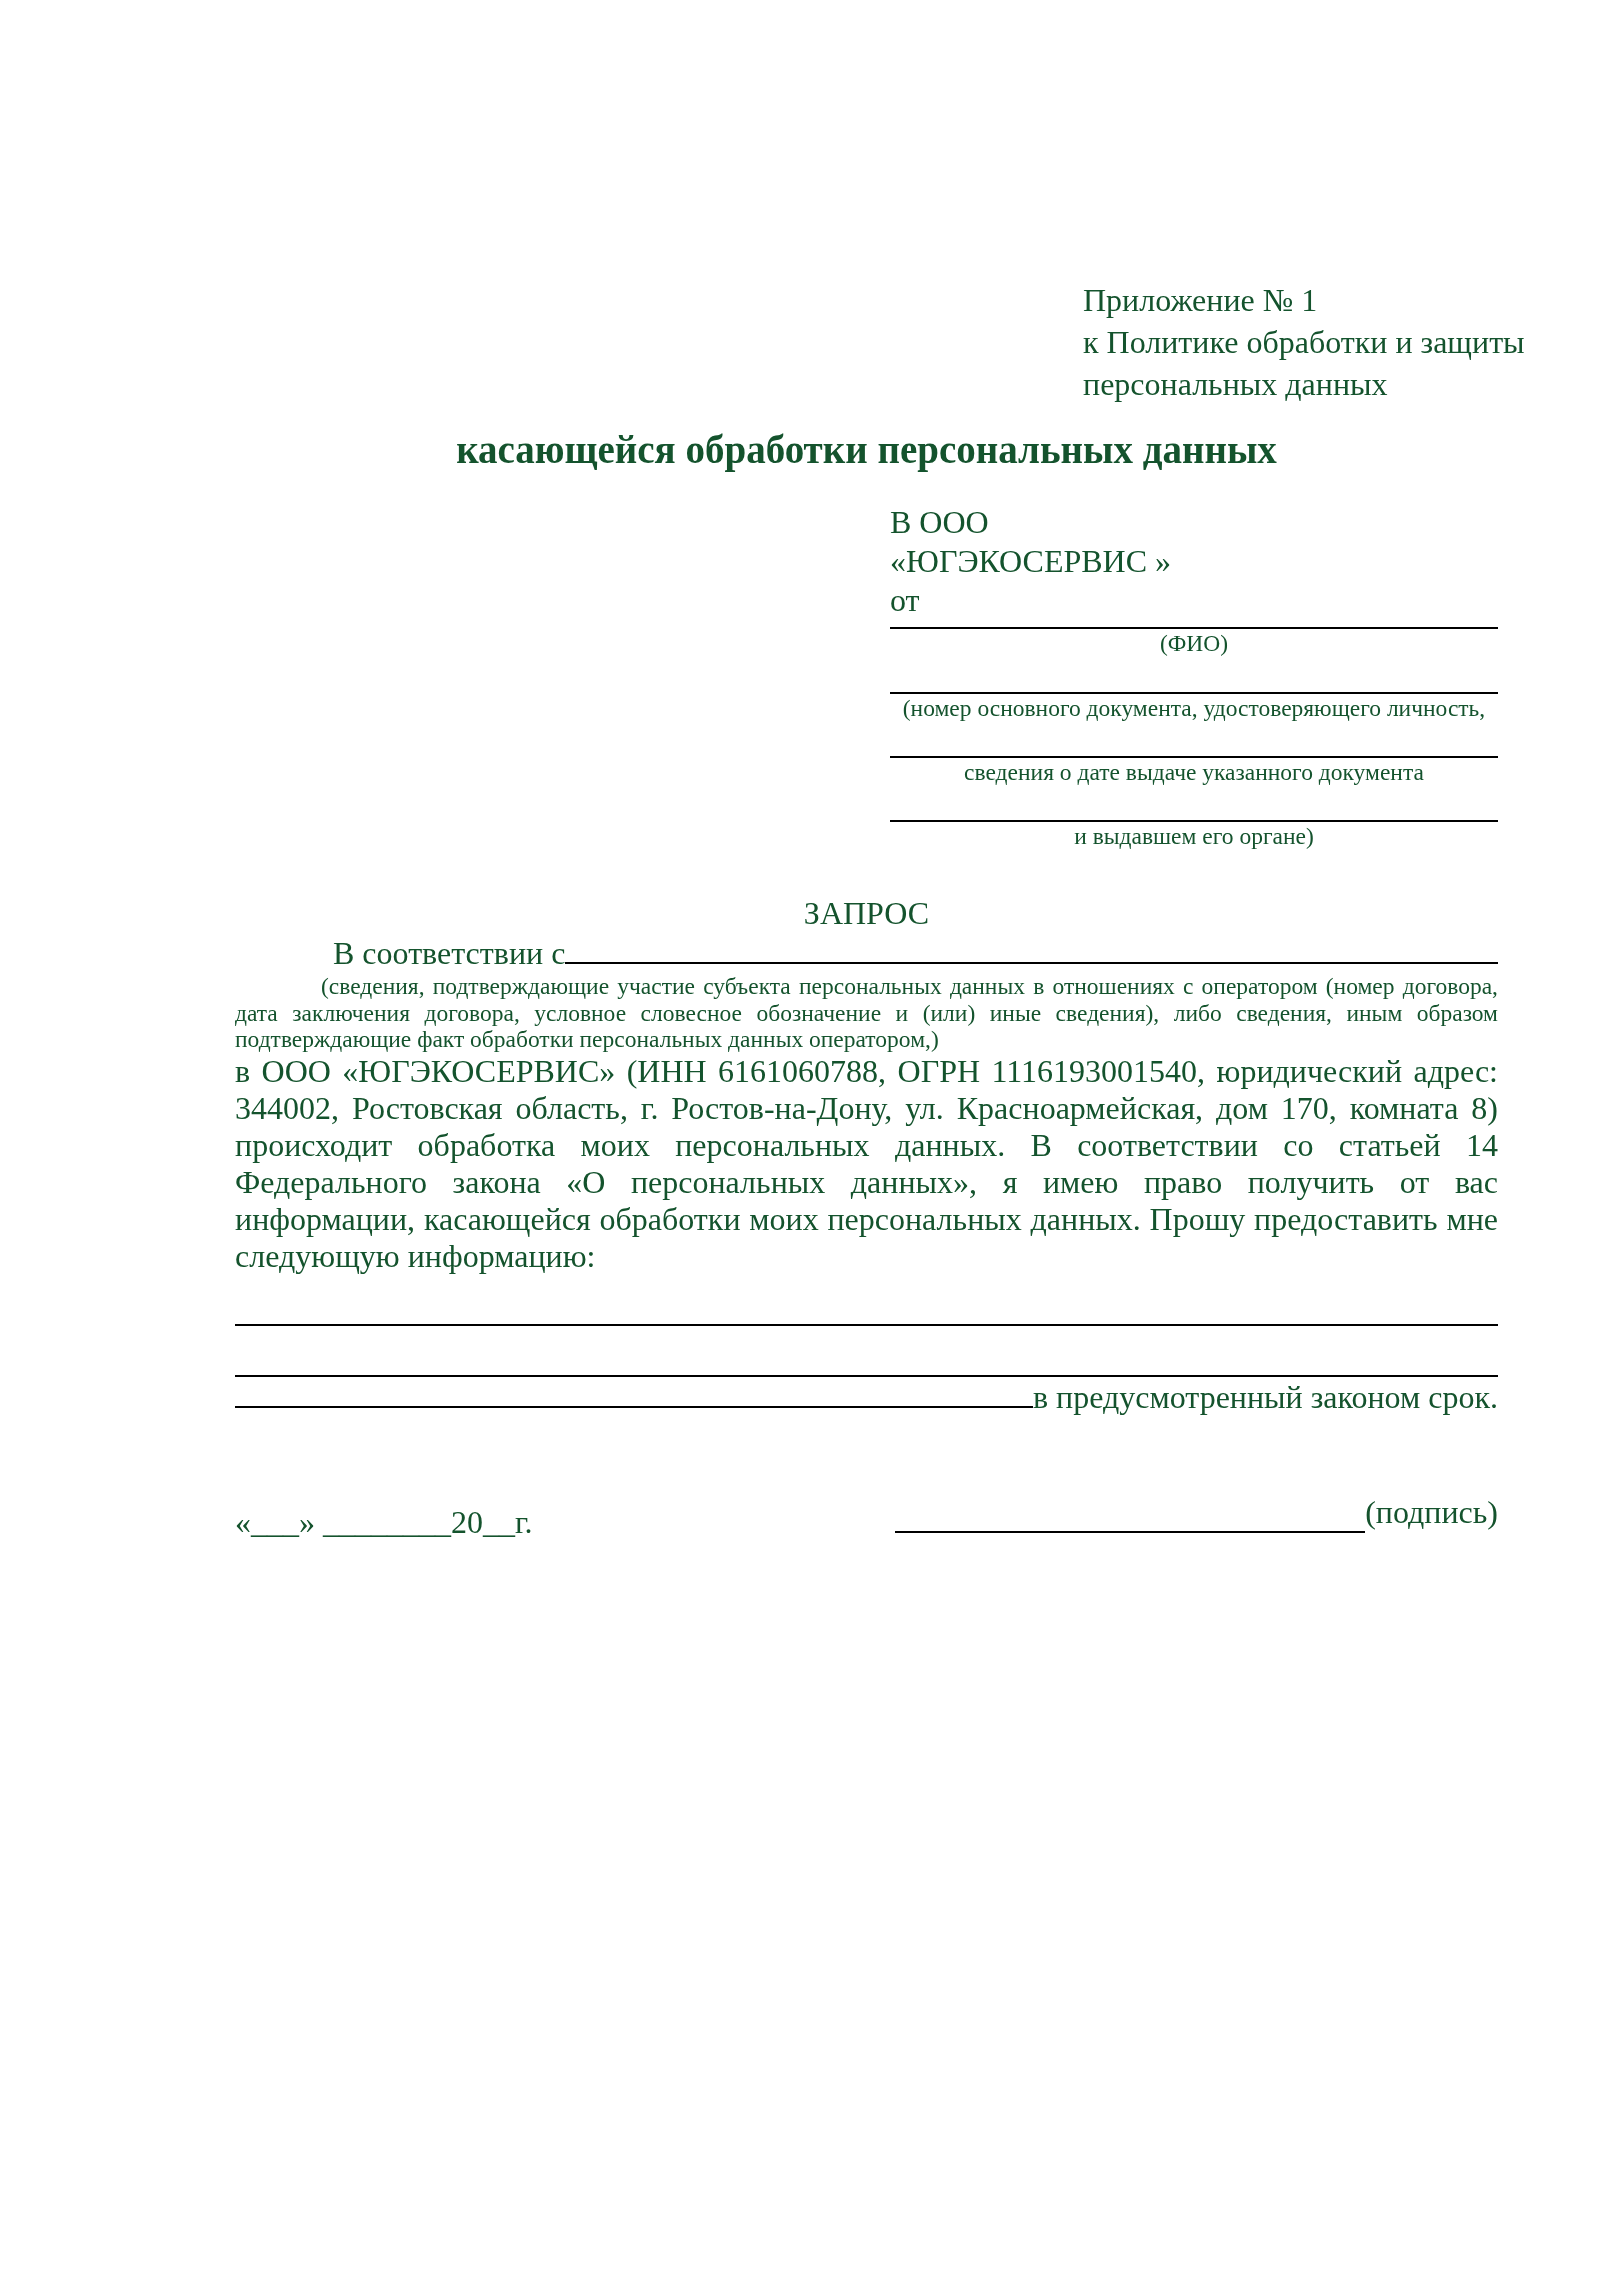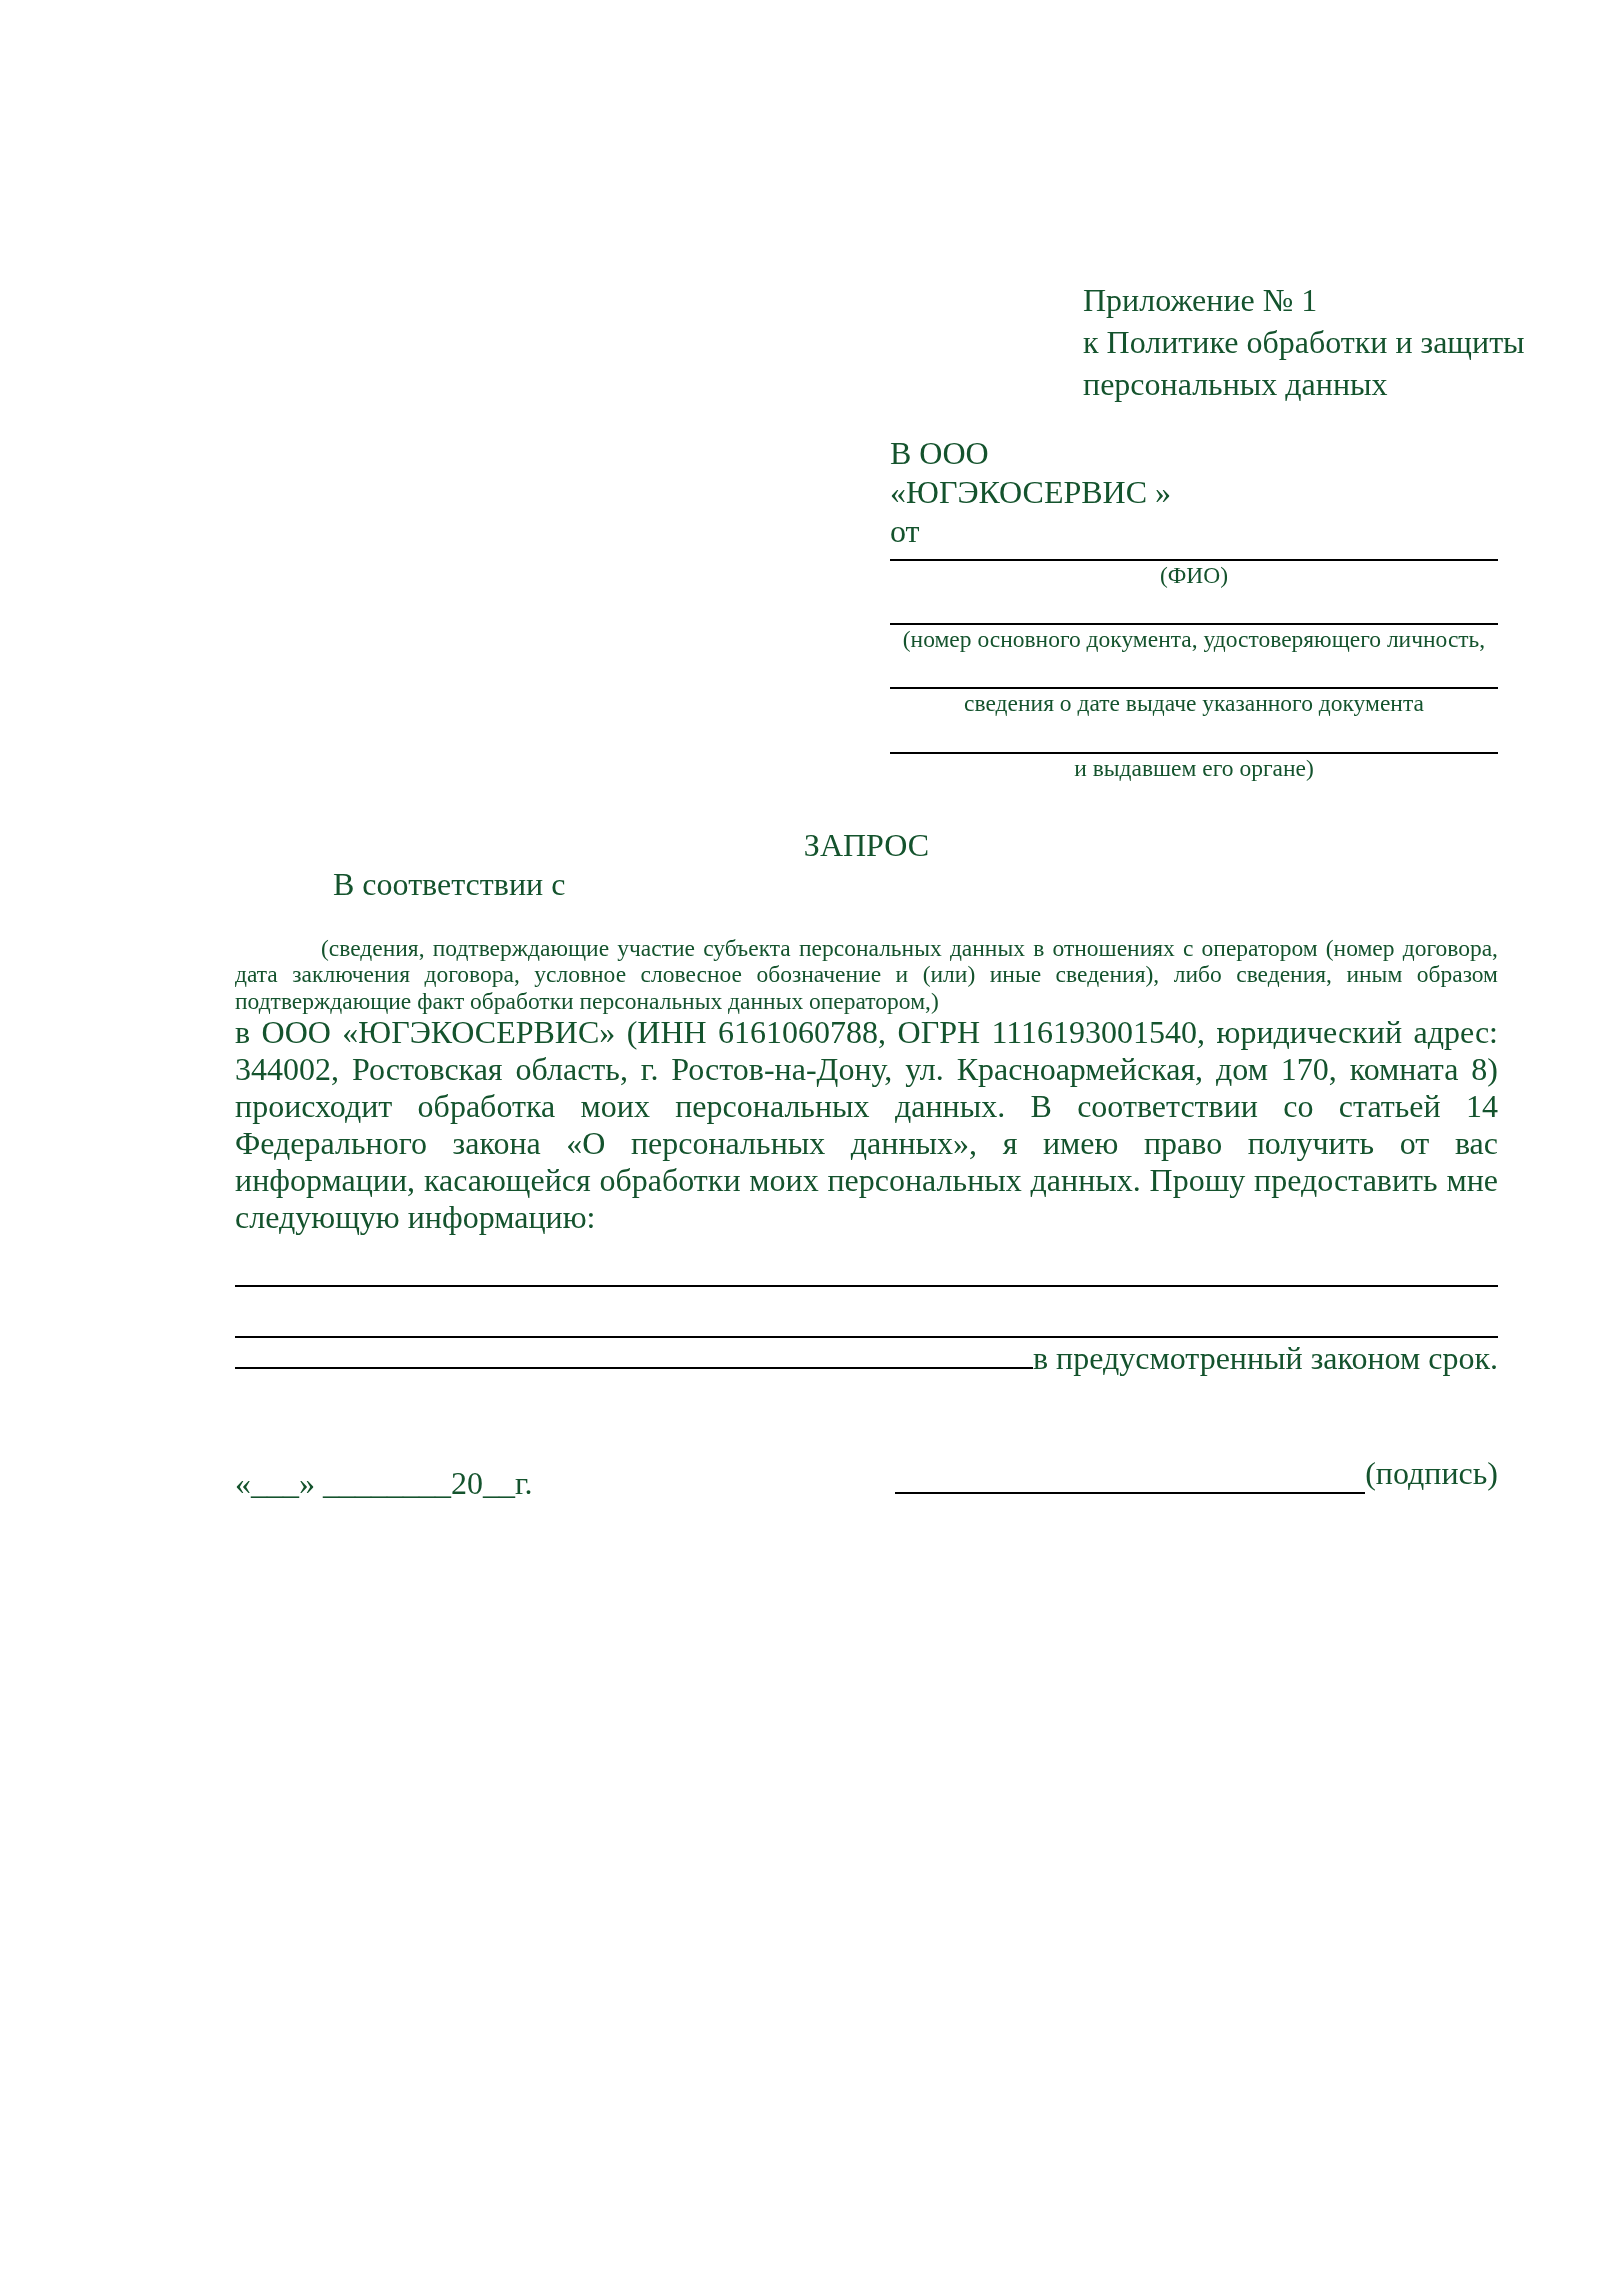--- a/index.html
+++ b/index.html
@@ -21,21 +21,21 @@
   .title { margin-top: 19.6px; text-align: center; font-weight: bold; font-size: 39px; line-height: 49px; }
   
   .addressee { margin-left: 655px; margin-top: 29px; }
   .addressee .txt { line-height: 39px; }
   .field-line { border-bottom: 2.9px solid #000; height: 7.8px; }
   .field-caption { font-size: 23.5px; line-height: 29px; text-align: center; margin-bottom: 25.5px; }
   .field-caption.last { margin-bottom: 0; }
   
   .zapros { text-align: center; margin-top: 43px; line-height: 39px; }
   
-  .accordance-row { display: flex; align-items: baseline; line-height: 39px; flex-direction: column; }
+  .accordance-row { display: flex; align-items: baseline; line-height: 39px; }
   .accordance-row .lead { margin-left: 98px; white-space: nowrap; }
   .uline { flex: 1 1 auto; border-bottom: 2.9px solid #000; height: 29px; }
   
   .acc-caption { font-size: 23.5px; line-height: 26.5px; text-align: justify; text-indent: 86px; }
   
   .body-par { text-align: justify; line-height: 37px; }
   
   .blank-line { border-bottom: 2.9px solid #000; height: 49px; }
   
   .reply-par { margin-top: 2.9px; text-align: justify; text-indent: 98px; line-height: 41px; }
@@ -51,20 +51,21 @@
 
 <div class="page">
 
   <div class="appendix">
     <div>Приложение № 1</div>
     <div>к Политике обработки и защиты</div>
     <div>персональных данных</div>
   </div>
 
   <div class="title">
+    <div>касающейся обработки персональных данных</div>
   </div>
 
   <div class="addressee">
     <div class="txt">В ООО</div>
     <div class="txt">«ЮГЭКОСЕРВИС »</div>
     <div class="txt">от</div>
 
     <div class="field-line"></div>
     <div class="field-caption">(ФИО)</div>
 

